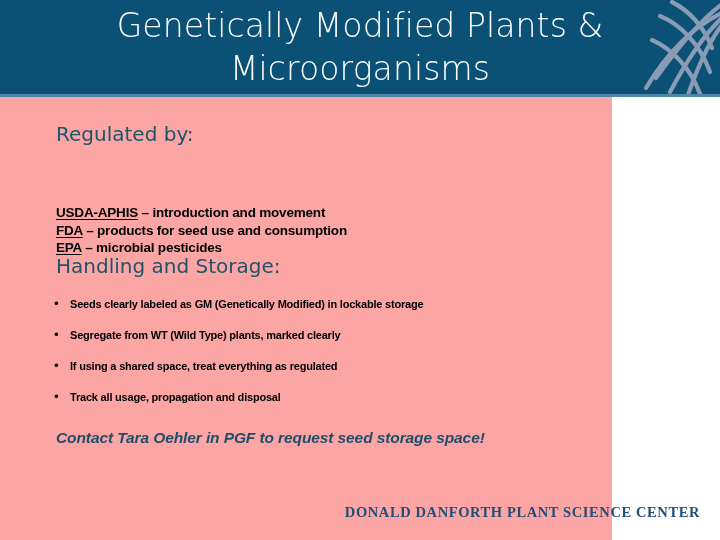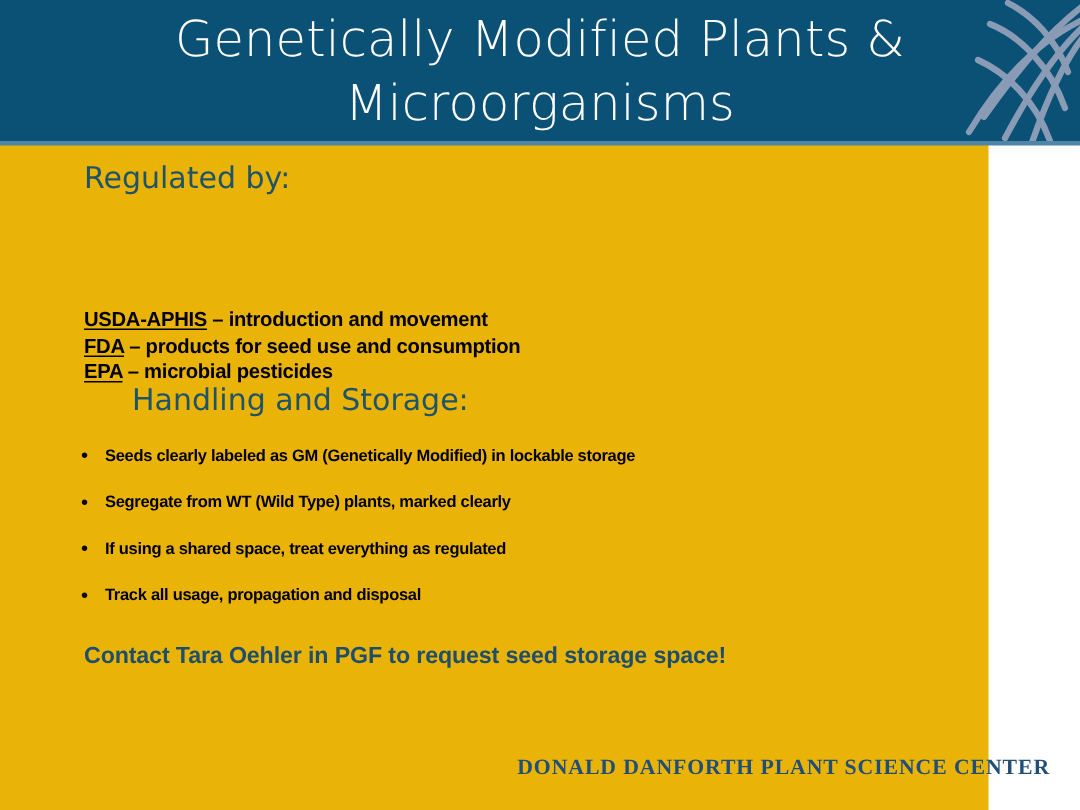--- a/index.html
+++ b/index.html
@@ -8,23 +8,23 @@
   }
   body {
     width: 720px;
     height: 540px;
     background: #ffffff;
     font-family: "Liberation Sans", sans-serif;
     overflow: hidden;
   }
   .slide {
     position: relative;
-    width: 659px;
+    width: 612px;
     height: 540px;
-    background: #eab308;
+    background: #fca5a5;
   }
 
   
   .header-band {
     position: absolute;
     left: 0;
     top: 0;
     width: 720px;
     height: 94px;
     background: #0a5175;
@@ -73,22 +73,22 @@
   .section-heading {
     position: absolute;
     left: 56px;
     color: #1f5468;
     font-family: "DejaVu Sans", sans-serif;
     font-size: 20px;
     font-weight: 400;
     line-height: 24px;
     white-space: nowrap;
   }
-  #heading-regulated { top: 12px; }
-  #heading-handling  { top: 160px; margin-left: 32px; }
+  #heading-regulated { top: 28px; }
+  #heading-handling  { top: 160px; }
 
   .reg-line {
     position: absolute;
     left: 56px;
     color: #000000;
     font-size: 13.5px;
     font-weight: 600;
     line-height: 18px;
     white-space: nowrap;
     letter-spacing: -0.2px;
@@ -127,20 +127,21 @@
   #bullet-1 { top: 232px; }
   #bullet-2 { top: 263px; }
   #bullet-3 { top: 294px; }
 
   .contact-note {
     position: absolute;
     left: 56px;
     top: 334px;
     color: #1f4e6b;
     font-size: 15.5px;
+    font-style: italic;
     font-weight: 700;
     line-height: 20px;
     white-space: nowrap;
     letter-spacing: -0.1px;
   }
 
   
   .footer-logo {
     position: absolute;
     right: 20px;

